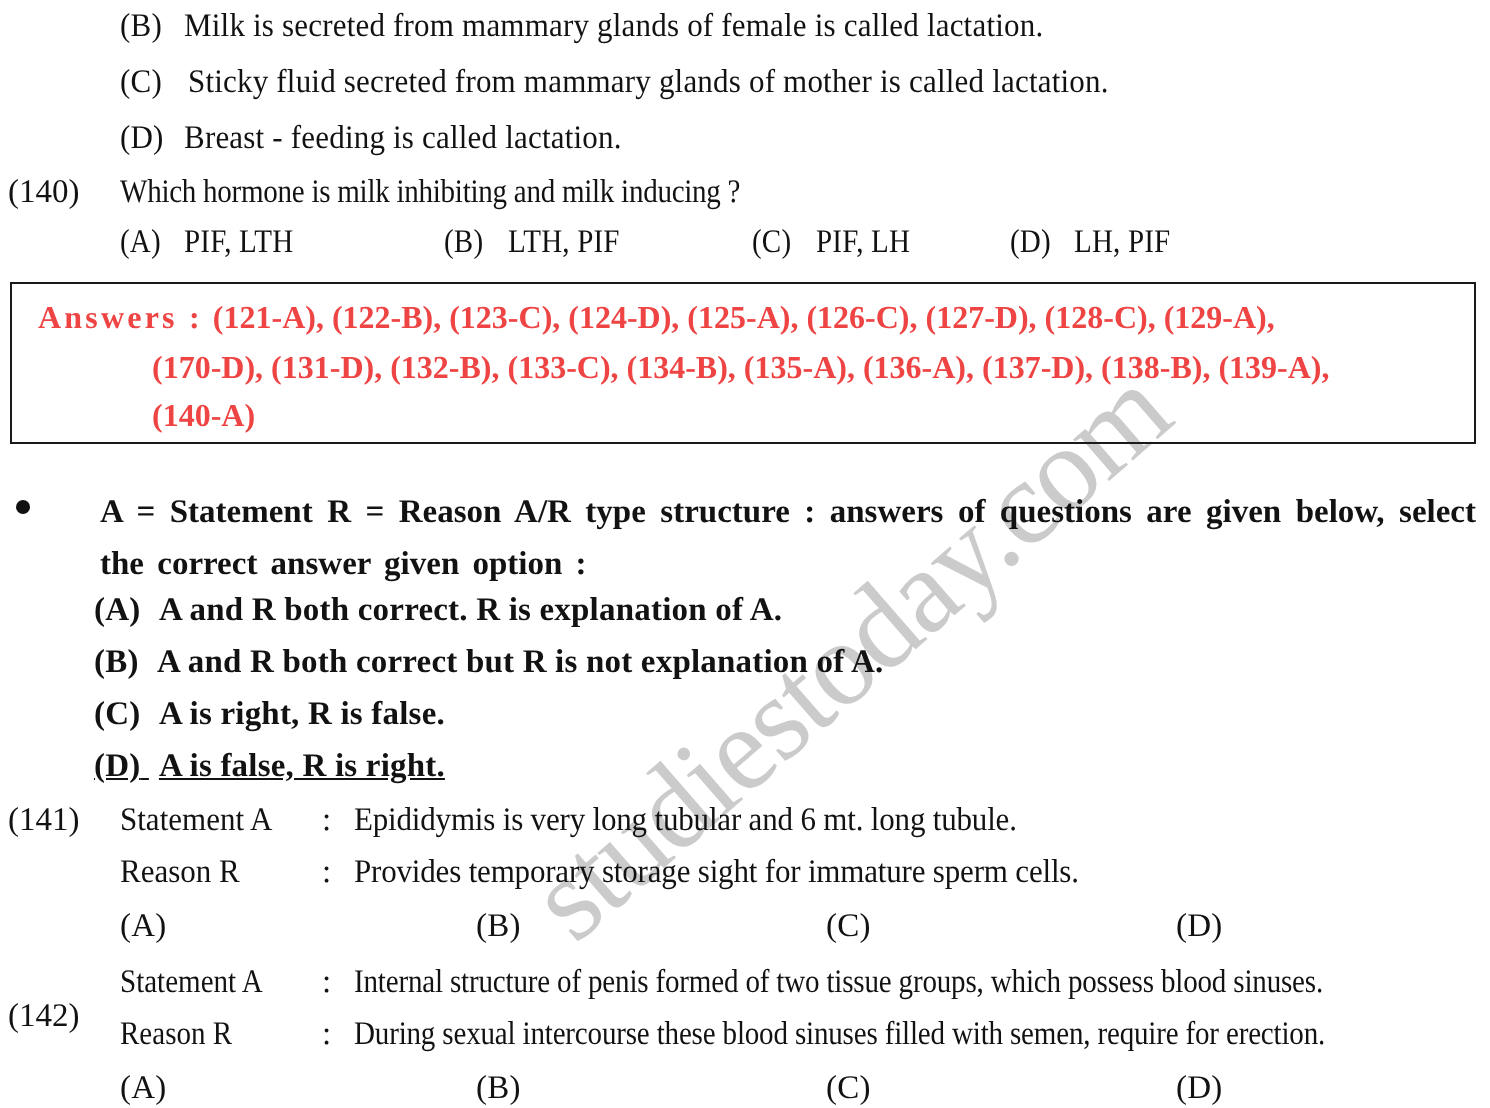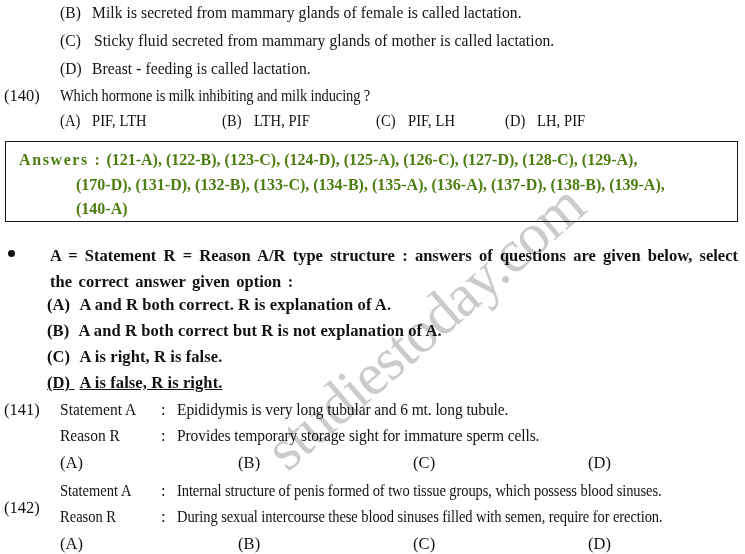--- a/index.html
+++ b/index.html
@@ -100,21 +100,21 @@
     box-sizing: border-box;
     background: transparent;
     z-index: 2;
   }
   .answers-line {
     position: absolute;
     white-space: nowrap;
     font-size: 16px;
     font-weight: 700;
     letter-spacing: 0px;
-    color: #4d7c0f;
+    color: #ef4444;
   }
   .ans-l1 { left: 13px; top: 9px; }
   .ans-l2 { left: 70px; top: 34px; }
   .ans-l3 { left: 70px; top: 58px; }
   .ans-label { letter-spacing: 1.6px; }
 
   
   .bullet-dot {
     position: absolute;
     left: 8px;

